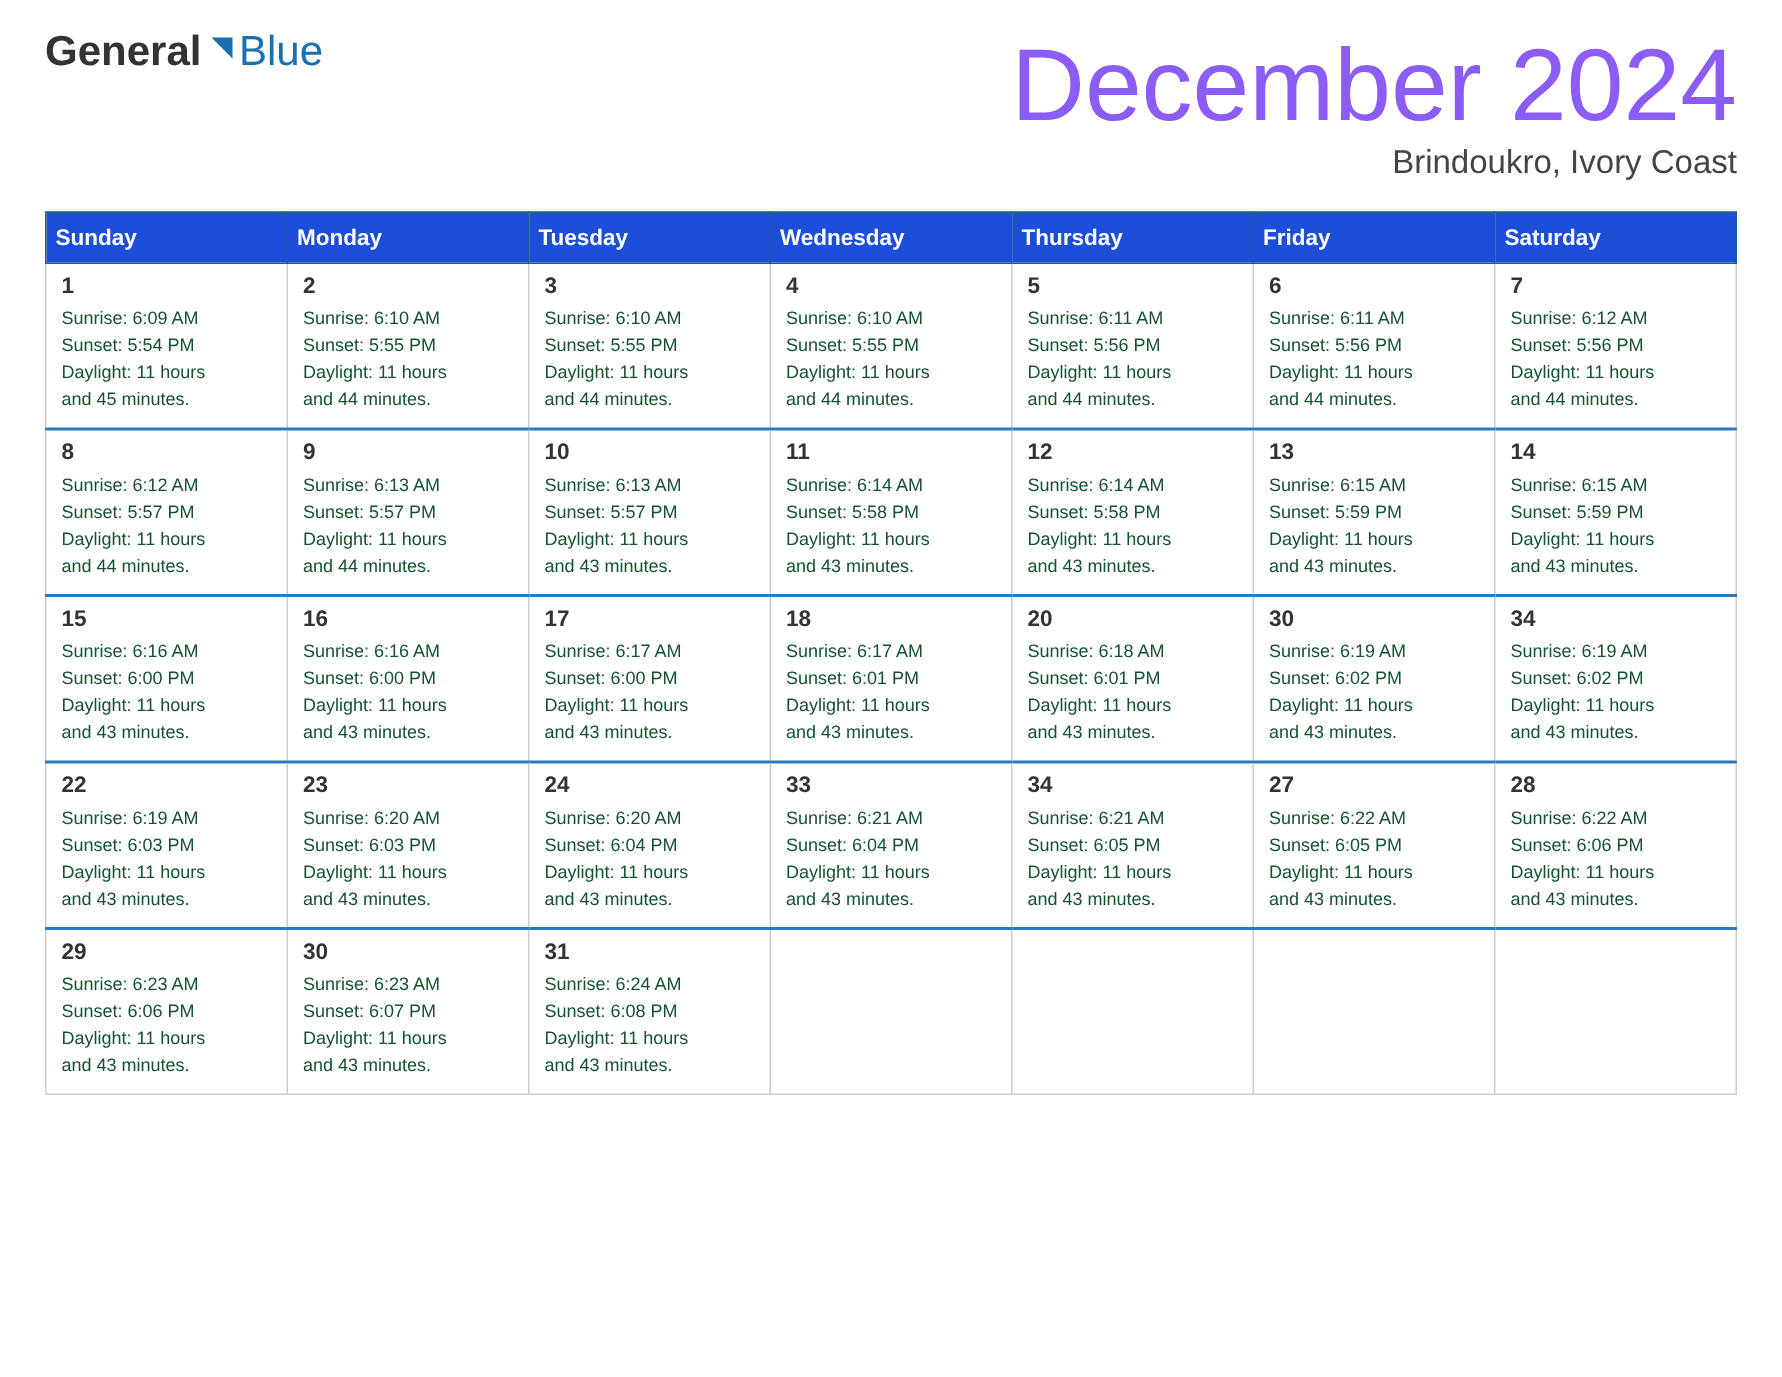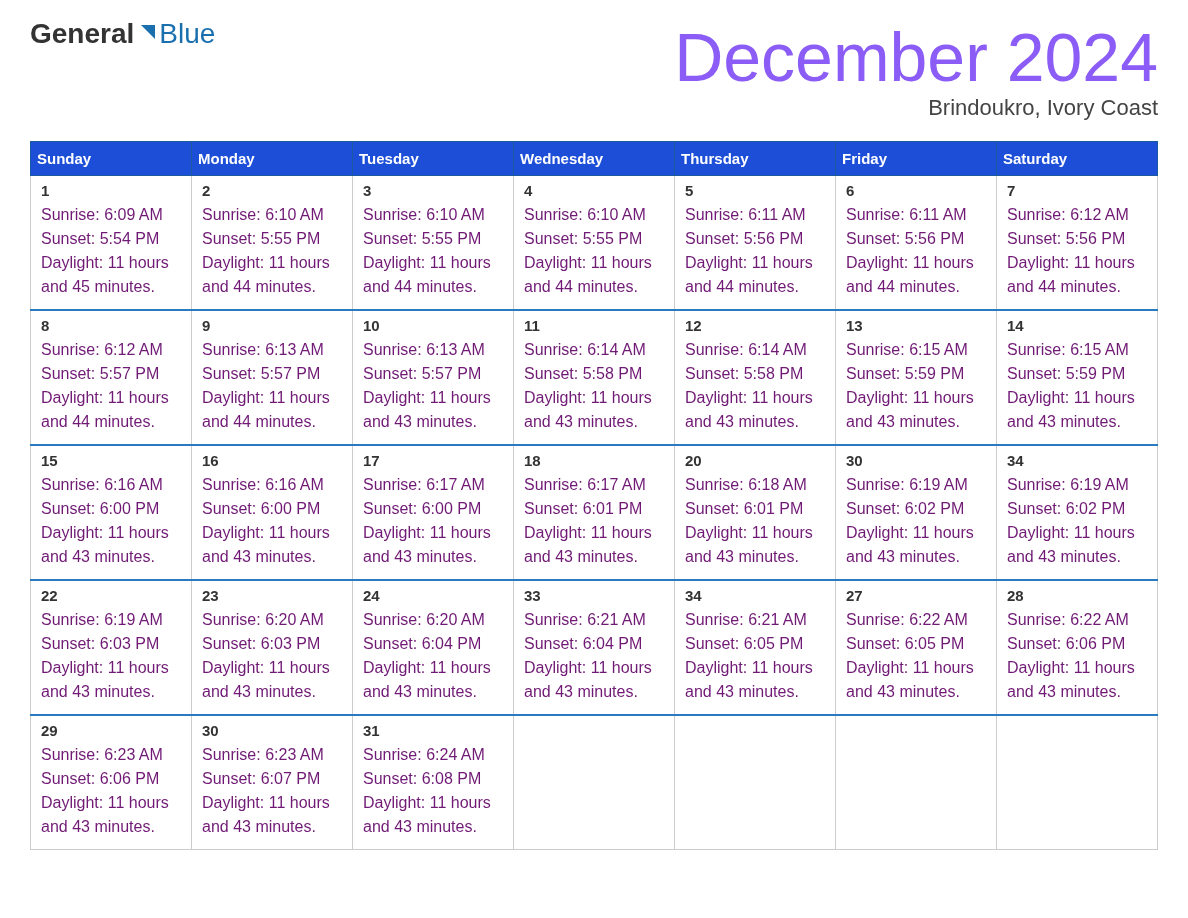--- a/index.html
+++ b/index.html
@@ -74,23 +74,23 @@
       width: 14.28%;
       min-height: 90px;
     }
     .day-num {
       font-size: 15px;
       font-weight: bold;
       margin-bottom: 4px;
       display: block;
     }
     .day-info {
-      font-size: 16px;
+      font-size: 12px;
       line-height: 1.5;
-      color: #701a75;
+      color: #14532d;
     }
     .row-divider td {
       border-top: 2px solid #2a7abf;
     }
     .empty-cell {
       background: #fff;
     }
   </style>
 </head>
 <body>

